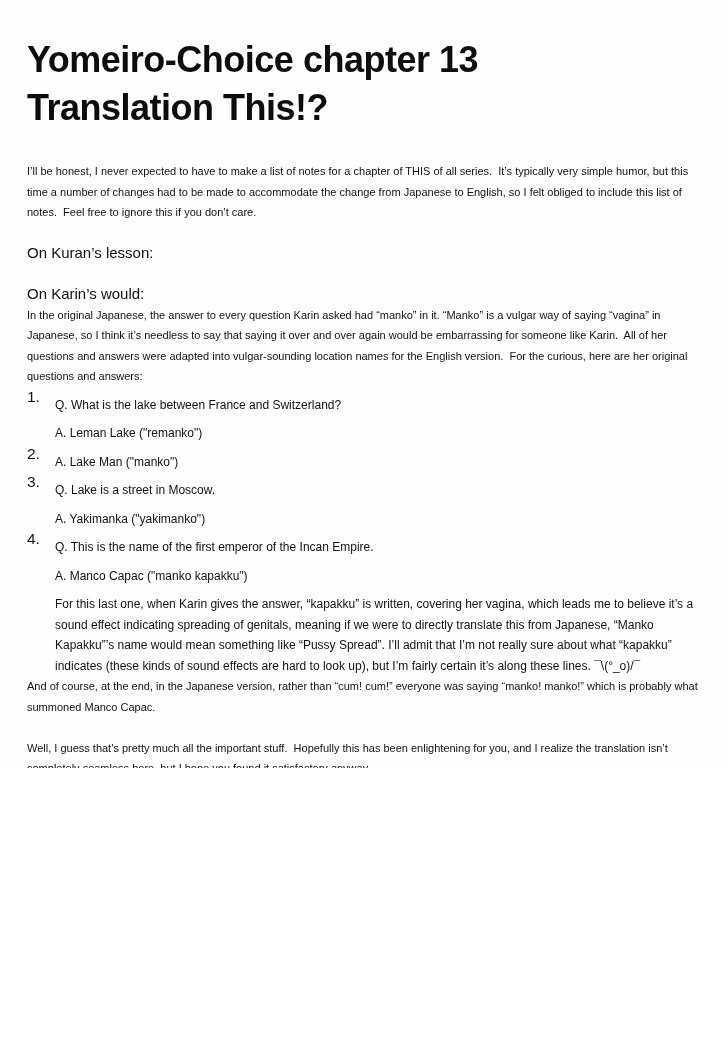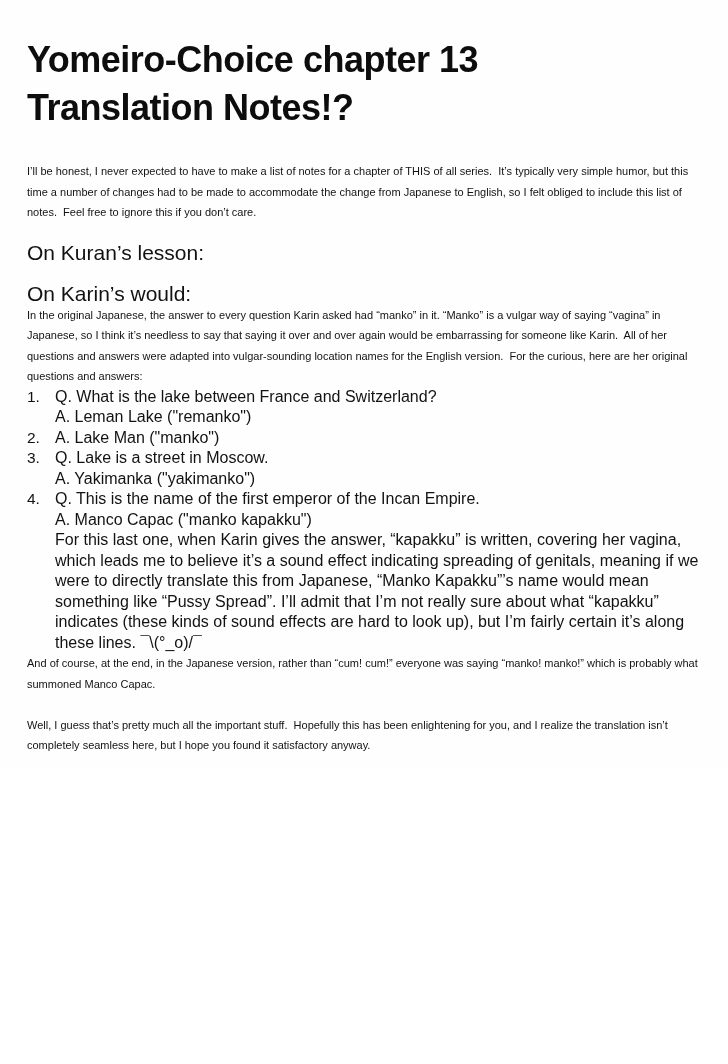--- a/index.html
+++ b/index.html
@@ -31,60 +31,61 @@
   }
   .title span { display: block; }
   .bodytext {
     font-size: 11px;
     line-height: 20.5px;
     white-space: pre-wrap;
   }
   .para { margin-top: 20.5px; }
   .first-para { margin-top: 29px; }
   .section-heading {
-    font-size: 21px;
+    font-size: 15px;
     line-height: 20.5px;
   }
   .qa-list { margin: 0; }
   .qa-item {
     display: flex;
     align-items: flex-start;
   }
   .qa-num {
     width: 28px;
     flex: 0 0 28px;
     font-size: 15.5px;
     line-height: 20.5px;
   }
   .qa-body { flex: 1 1 auto; }
   .qa-line {
-    font-size: 16px;
+    font-size: 12px;
     line-height: 20.5px;
     white-space: pre-wrap;
+    margin-top: 8px;
   }
   .footer {
     position: absolute;
     left: 0;
     bottom: 5px;
     width: 728px;
     text-align: center;
     font-size: 11px;
     line-height: 15px;
     color: #1a1a1a;
   }
 </style>
 </head>
 <body>
 
 <div class="page">
   <div class="content">
 
     <h1 class="title" style="margin:0;">
       <span>Yomeiro-Choice chapter 13</span>
-      <span>Translation Notes!?</span>
+      <span>Translation This!?</span>
     </h1>
 
     <div class="bodytext para first-para">I’ll be honest, I never expected to have to make a list of notes for a chapter of THIS of all series.  It’s typically very simple humor, but this time a number of changes had to be made to accommodate the change from Japanese to English, so I felt obliged to include this list of notes.  Feel free to ignore this if you don’t care.</div>
 
     <div class="para">
       <div class="section-heading">On Kuran’s lesson:</div>
     </div>
 
     <div class="para">
       <div class="section-heading">On Karin’s would:</div>

